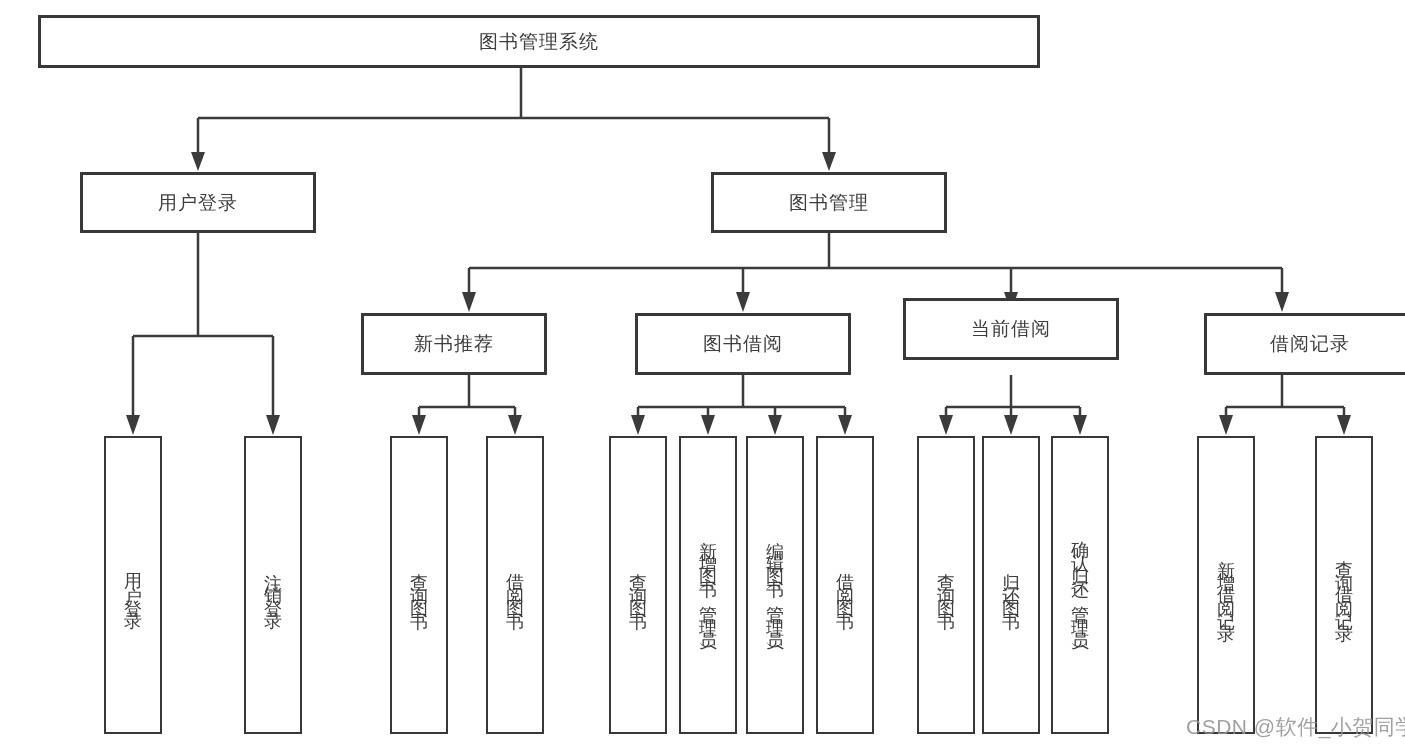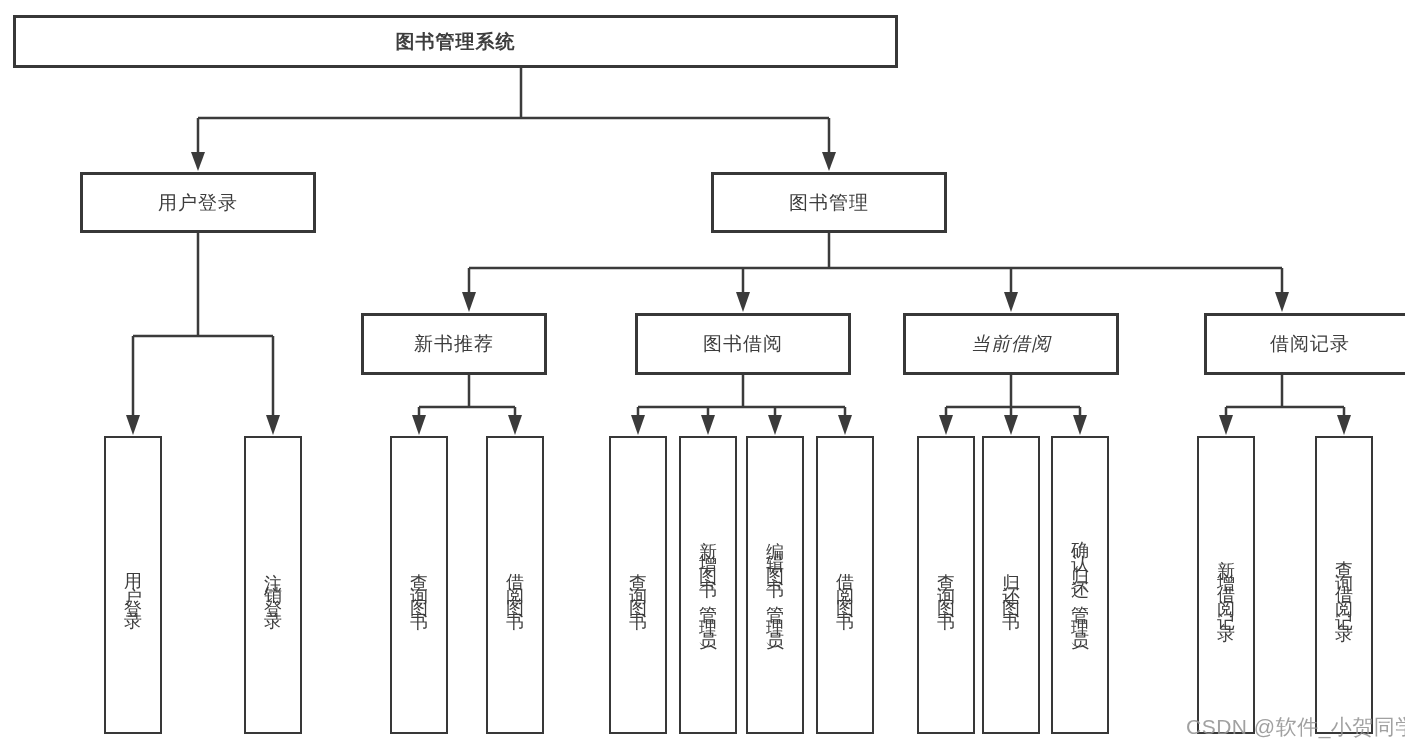--- a/index.html
+++ b/index.html
@@ -65,38 +65,38 @@
     <polygon points="1004,415 1018,415 1011,435"></polygon>
     <polygon points="1073,415 1087,415 1080,435"></polygon>
   </g>
   <g>
     <path d="M1282,375 V407 M1226,407 H1344 M1226,407 V416 M1344,407 V416"></path>
     <polygon points="1219,415 1233,415 1226,435"></polygon>
     <polygon points="1337,415 1351,415 1344,435"></polygon>
   </g>
 </svg>
 
-<div class="node h-node" style="left:13px;top:15px;width:885px;height:53px;font-weight:bold;">
+<div class="node h-node" style="left:38px;top:15px;width:1002px;height:53px;">
   <span>图书管理系统</span>
 </div>
 
 <div class="node h-node" style="left:80px;top:172px;width:236px;height:61px;">
   <span>用户登录</span>
 </div>
 <div class="node h-node" style="left:711px;top:172px;width:236px;height:61px;">
   <span>图书管理</span>
 </div>
 
 <div class="node h-node" style="left:361px;top:313px;width:186px;height:62px;">
   <span>新书推荐</span>
 </div>
 <div class="node h-node" style="left:635px;top:313px;width:216px;height:62px;align-items:center;">
   <span>图书借阅</span>
 </div>
-<div class="node h-node" style="left:903px;top:313px;width:216px;height:62px;font-style:italic;">
+<div class="node h-node" style="left:903px;top:298px;width:216px;height:62px;">
   <span>当前借阅</span>
 </div>
 <div class="node h-node" style="left:1176px;top:313px;width:212px;height:62px;margin-left:28px;">
   <span>借阅记录</span>
 </div>
 
 <div class="node v-node" style="left:104px;top:436px;width:58px;height:298px;">
   <span class="vtext">用户登录</span>
 </div>
 <div class="node v-node" style="left:244px;top:436px;width:58px;height:298px;">

